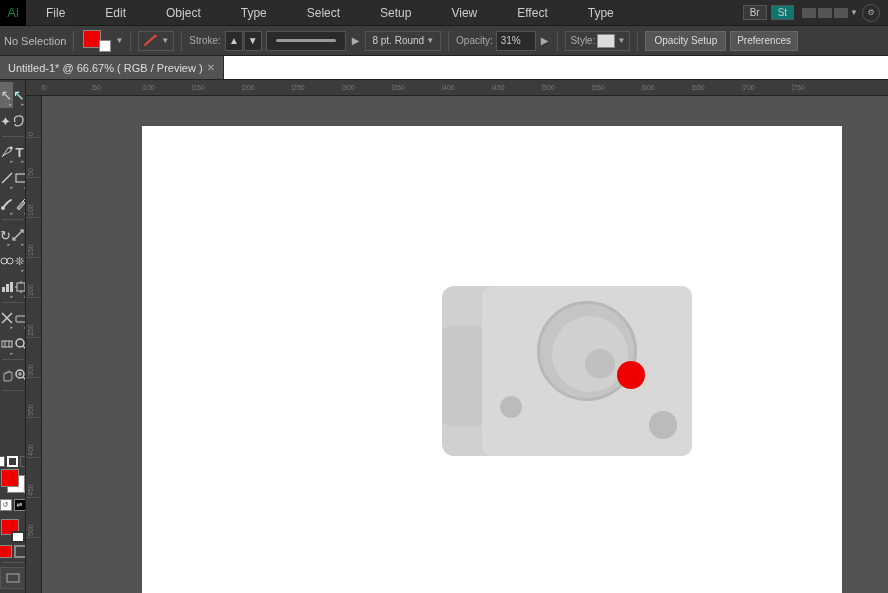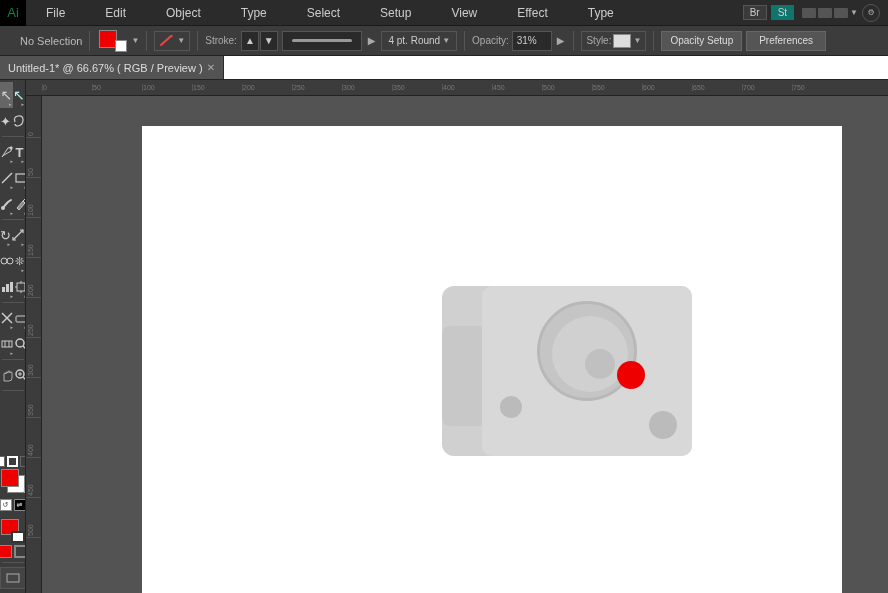--- a/index.html
+++ b/index.html
@@ -18,21 +18,21 @@
     #menu-bar .menu-item {
       padding: 0 20px; height: 100%; display: flex; align-items: center;
       color: #ccc; font-size: 12px; cursor: pointer; white-space: nowrap;
     }
 
     
     #toolbar {
       display: flex; align-items: center; height: 30px;
       background: #3c3c3c; border-bottom: 1px solid #222; padding: 0 4px; gap: 4px;
     }
-    .toolbar-section { display: flex; align-items: flex-end; gap: 3px; margin-left: 16px; }
+    .toolbar-section { display: flex; align-items: flex-end; gap: 3px; }
     .toolbar-label { color: #aaa; font-size: 10px; white-space: nowrap; }
     .toolbar-divider { width: 1px; height: 20px; background: #555; margin: 0 3px; }
     .stroke-preview {
       width: 80px; height: 20px; background: #2a2a2a; border: 1px solid #555;
       display: flex; align-items: center; justify-content: center;
     }
     .stroke-line { width: 60px; height: 3px; background: #999; border-radius: 2px; }
     .pt-round-box {
       display: flex; align-items: center; gap: 2px;
       background: #3c3c3c; border: 1px solid #555; padding: 1px 6px; height: 20px;
@@ -52,21 +52,21 @@
     .style-box {
       display: flex; align-items: center; gap: 2px;
       background: #3c3c3c; border: 1px solid #555; padding: 1px 4px; height: 20px; cursor: pointer;
     }
     .style-swatch { width: 18px; height: 14px; background: #ddd; border: 1px solid #888; }
     .doc-setup-btn {
       background: #555; border: 1px solid #666; color: #ddd; padding: 2px 8px;
       font-size: 10px; cursor: pointer; height: 20px; white-space: nowrap;
     }
     .pref-btn {
-      background: #555; border: 1px solid #666; color: #ddd; padding: 2px 12px;
+      background: #555; border: 1px solid #666; color: #ddd; padding: 2px 6px;
       font-size: 10px; cursor: pointer; height: 20px; white-space: nowrap;
     }
     .arrow-btn { color: #aaa; font-size: 10px; cursor: pointer; padding: 0 2px; }
 
     
     #tabs-bar {
       display: flex; align-items: center; height: 24px;
       background: #ffffff; border-bottom: 1px solid #222;
     }
     .doc-tab {
@@ -244,21 +244,21 @@
     <span style="color:#ccc; font-size:10px; background:#2a2a2a; border:1px solid #555; padding:1px 3px; height:20px; display:flex; align-items:center;">▼</span>
   </div>
 
   <div class="stroke-preview">
     <div class="stroke-line"></div>
   </div>
 
   <span class="arrow-btn">▶</span>
 
   <div class="pt-round-box">
-    <span>4 pt. Round</span>
+    <span>8 pt. Round</span>
     <span style="color:#aaa; font-size:8px;">▼</span>
   </div>
   <div class="toolbar-divider"></div>
 
   <div class="opacity-box">
     <span class="toolbar-label">Opacity:</span>
     <div class="opacity-value">
       <span>31%</span>
     </div>
     <span class="arrow-btn">▶</span>

